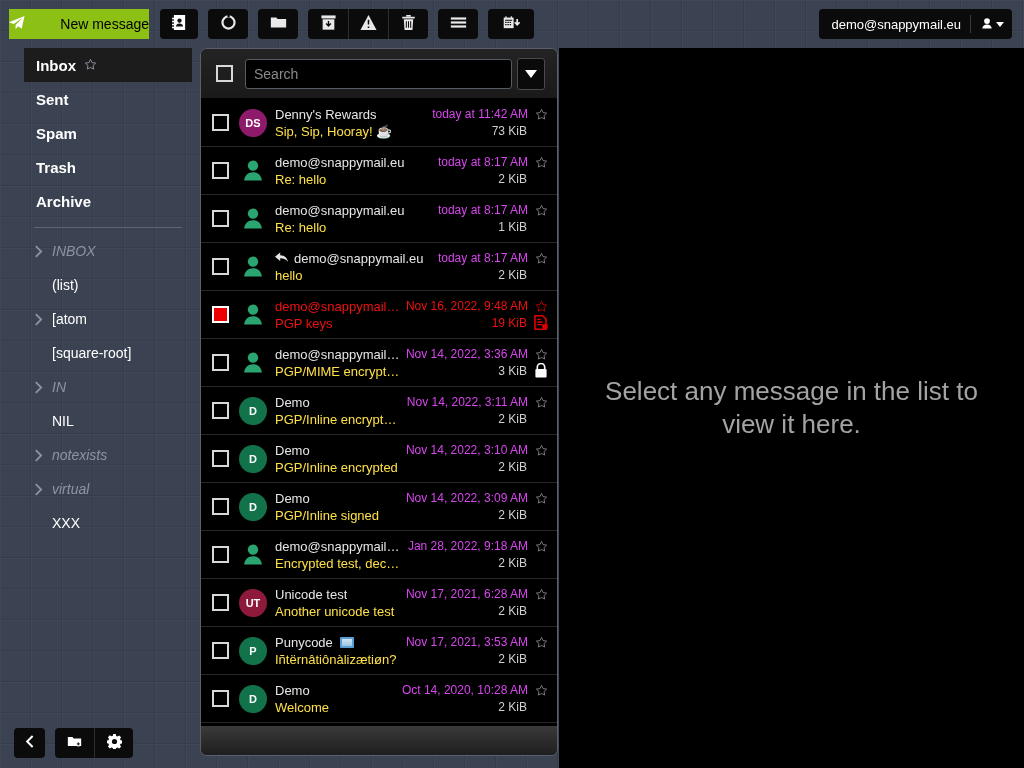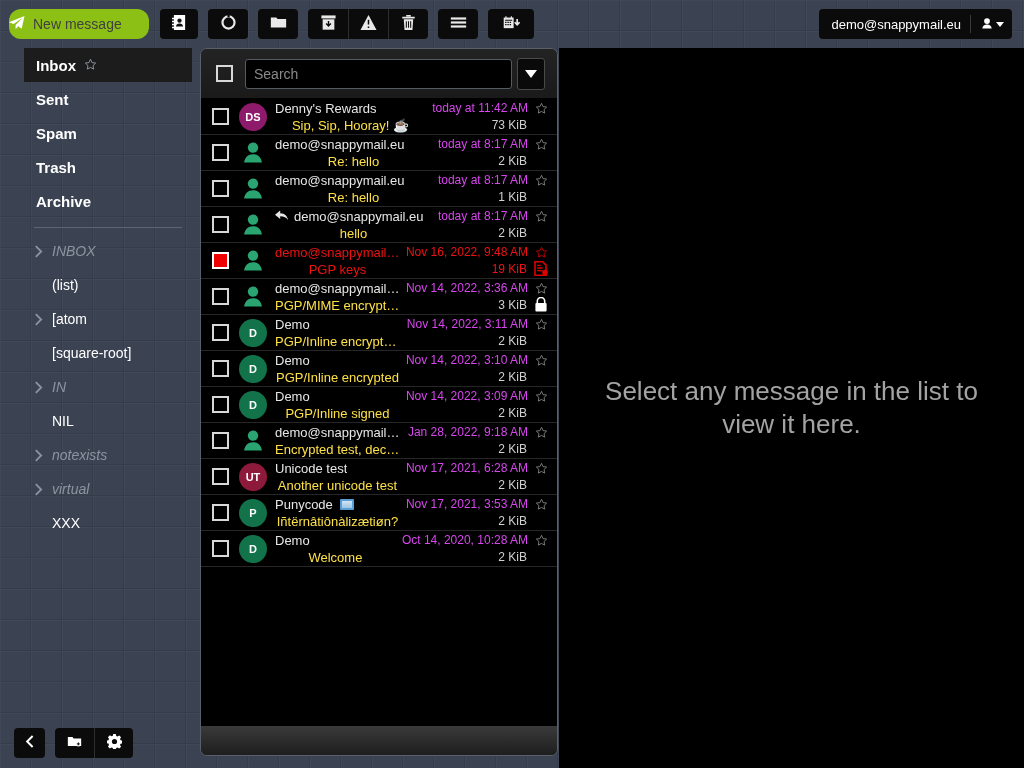--- a/index.html
+++ b/index.html
@@ -35,23 +35,23 @@
     background: #0b0b0b;
     border-radius: 4px;
     display: flex; align-items: center; justify-content: center;
     color: #fff;
     cursor: pointer;
   }
   #newmsg {
     margin-left: 9px;
     height: 30px; width: 140px;
     background: #8dc015;
-    border-radius: 12px;
-    color: #404040; font-size: 14px;
-    display: flex; align-items: center; justify-content: flex-start; gap: 8px;
+    border-radius: 0;
+    color: #000000; font-size: 14px;
+    display: flex; align-items: center; justify-content: space-between; gap: 8px;
     cursor: pointer;
   }
   #newmsg svg { width: 16px; height: 16px; fill: #fff; }
 
   #contacts-btn { margin-left: 11px; width: 38px; height: 30px; }
   #contacts-btn svg { width: 15px; height: 15px; fill:#fff; }
 
   .tb-group {
     margin-left: 10px;
     height: 30px;
@@ -153,23 +153,23 @@
     display: flex; align-items: center; justify-content: center; cursor: pointer;
   }
   #search-dropdown .dn {
     width: 0; height: 0; border-left: 6px solid transparent;
     border-right: 6px solid transparent; border-top: 8px solid #fff;
   }
 
   #list-scroll { flex: 1; overflow: hidden; background: #000; }
 
   .msg-row {
-    height: 36px; display: flex; align-items: center;
+    height: 48px; display: flex; align-items: center;
     border-bottom: 1px solid #262626;
-    padding: 0 9px 0 11px; cursor: pointer; position: relative; text-align: center;
+    padding: 0 9px 0 11px; cursor: pointer; position: relative;
   }
   .msg-row .cb { margin-right: 10px; }
   .msg-row .cb.flagged { background: #ee0000; border-color: #ffffff; }
 
   .avatar { width: 28px; height: 28px; flex: none; margin-right: 8px;
             display: flex; align-items: center; justify-content: center; }
   .avatar.circle { border-radius: 50%; color: #fff; font-size: 11px; font-weight: bold; }
   .avatar svg { width: 26px; height: 26px; }
 
   .msg-main { flex: 1; min-width: 0; display: flex; flex-direction: column; justify-content: center; gap: 2px; }

